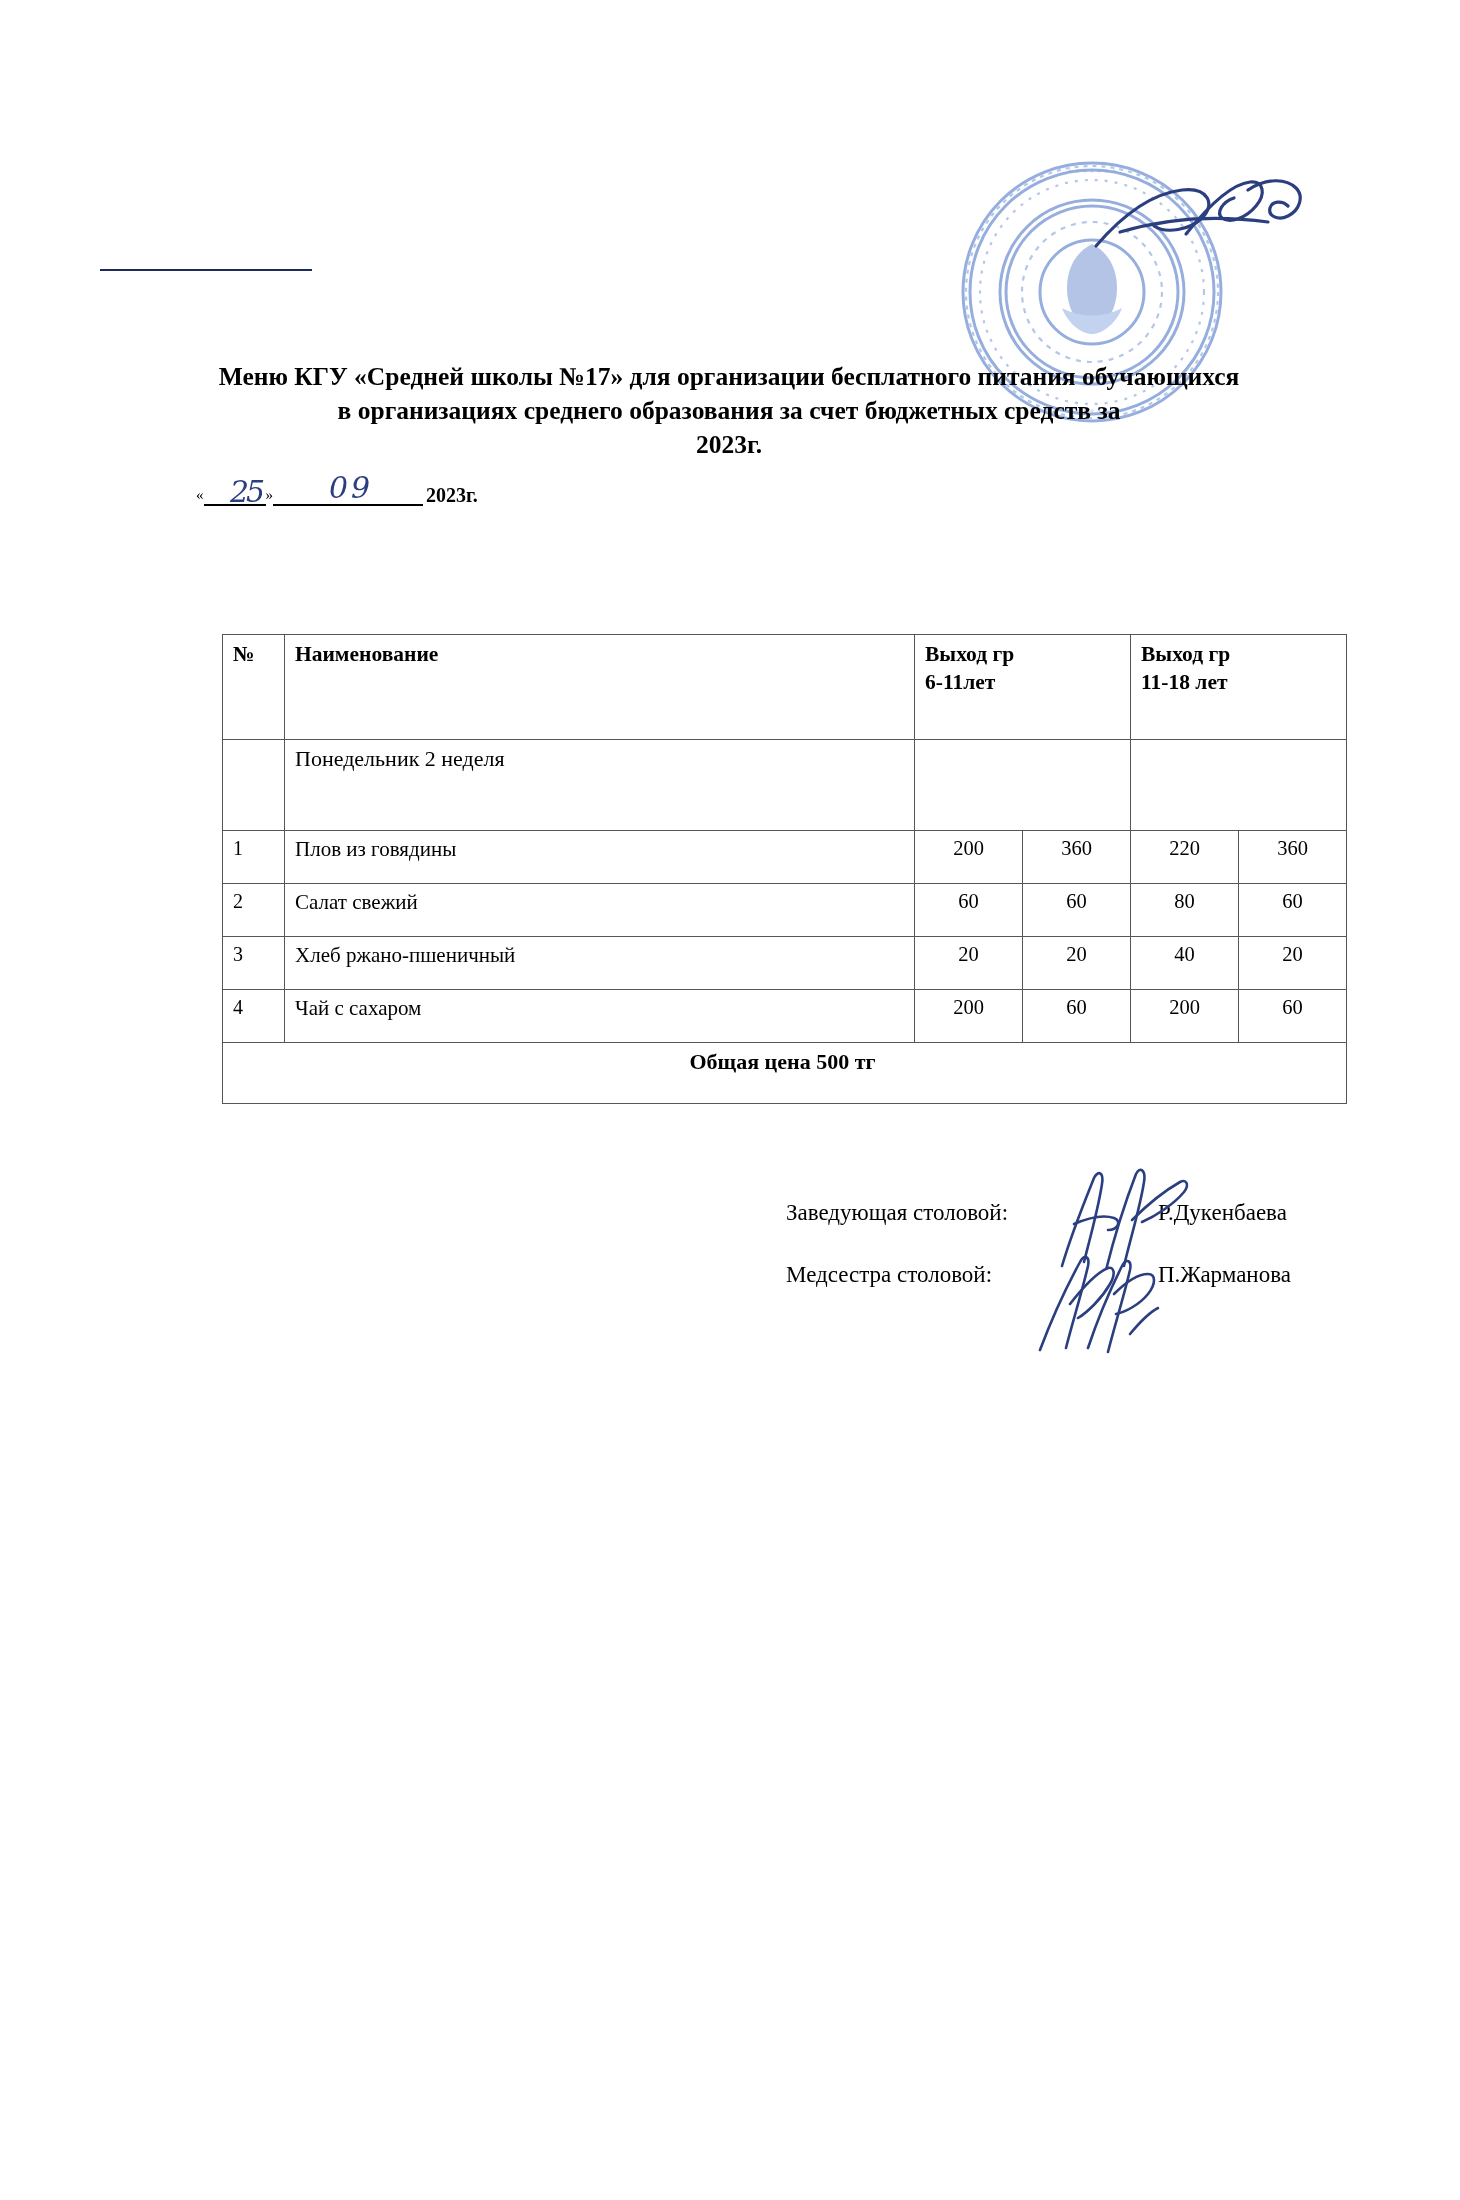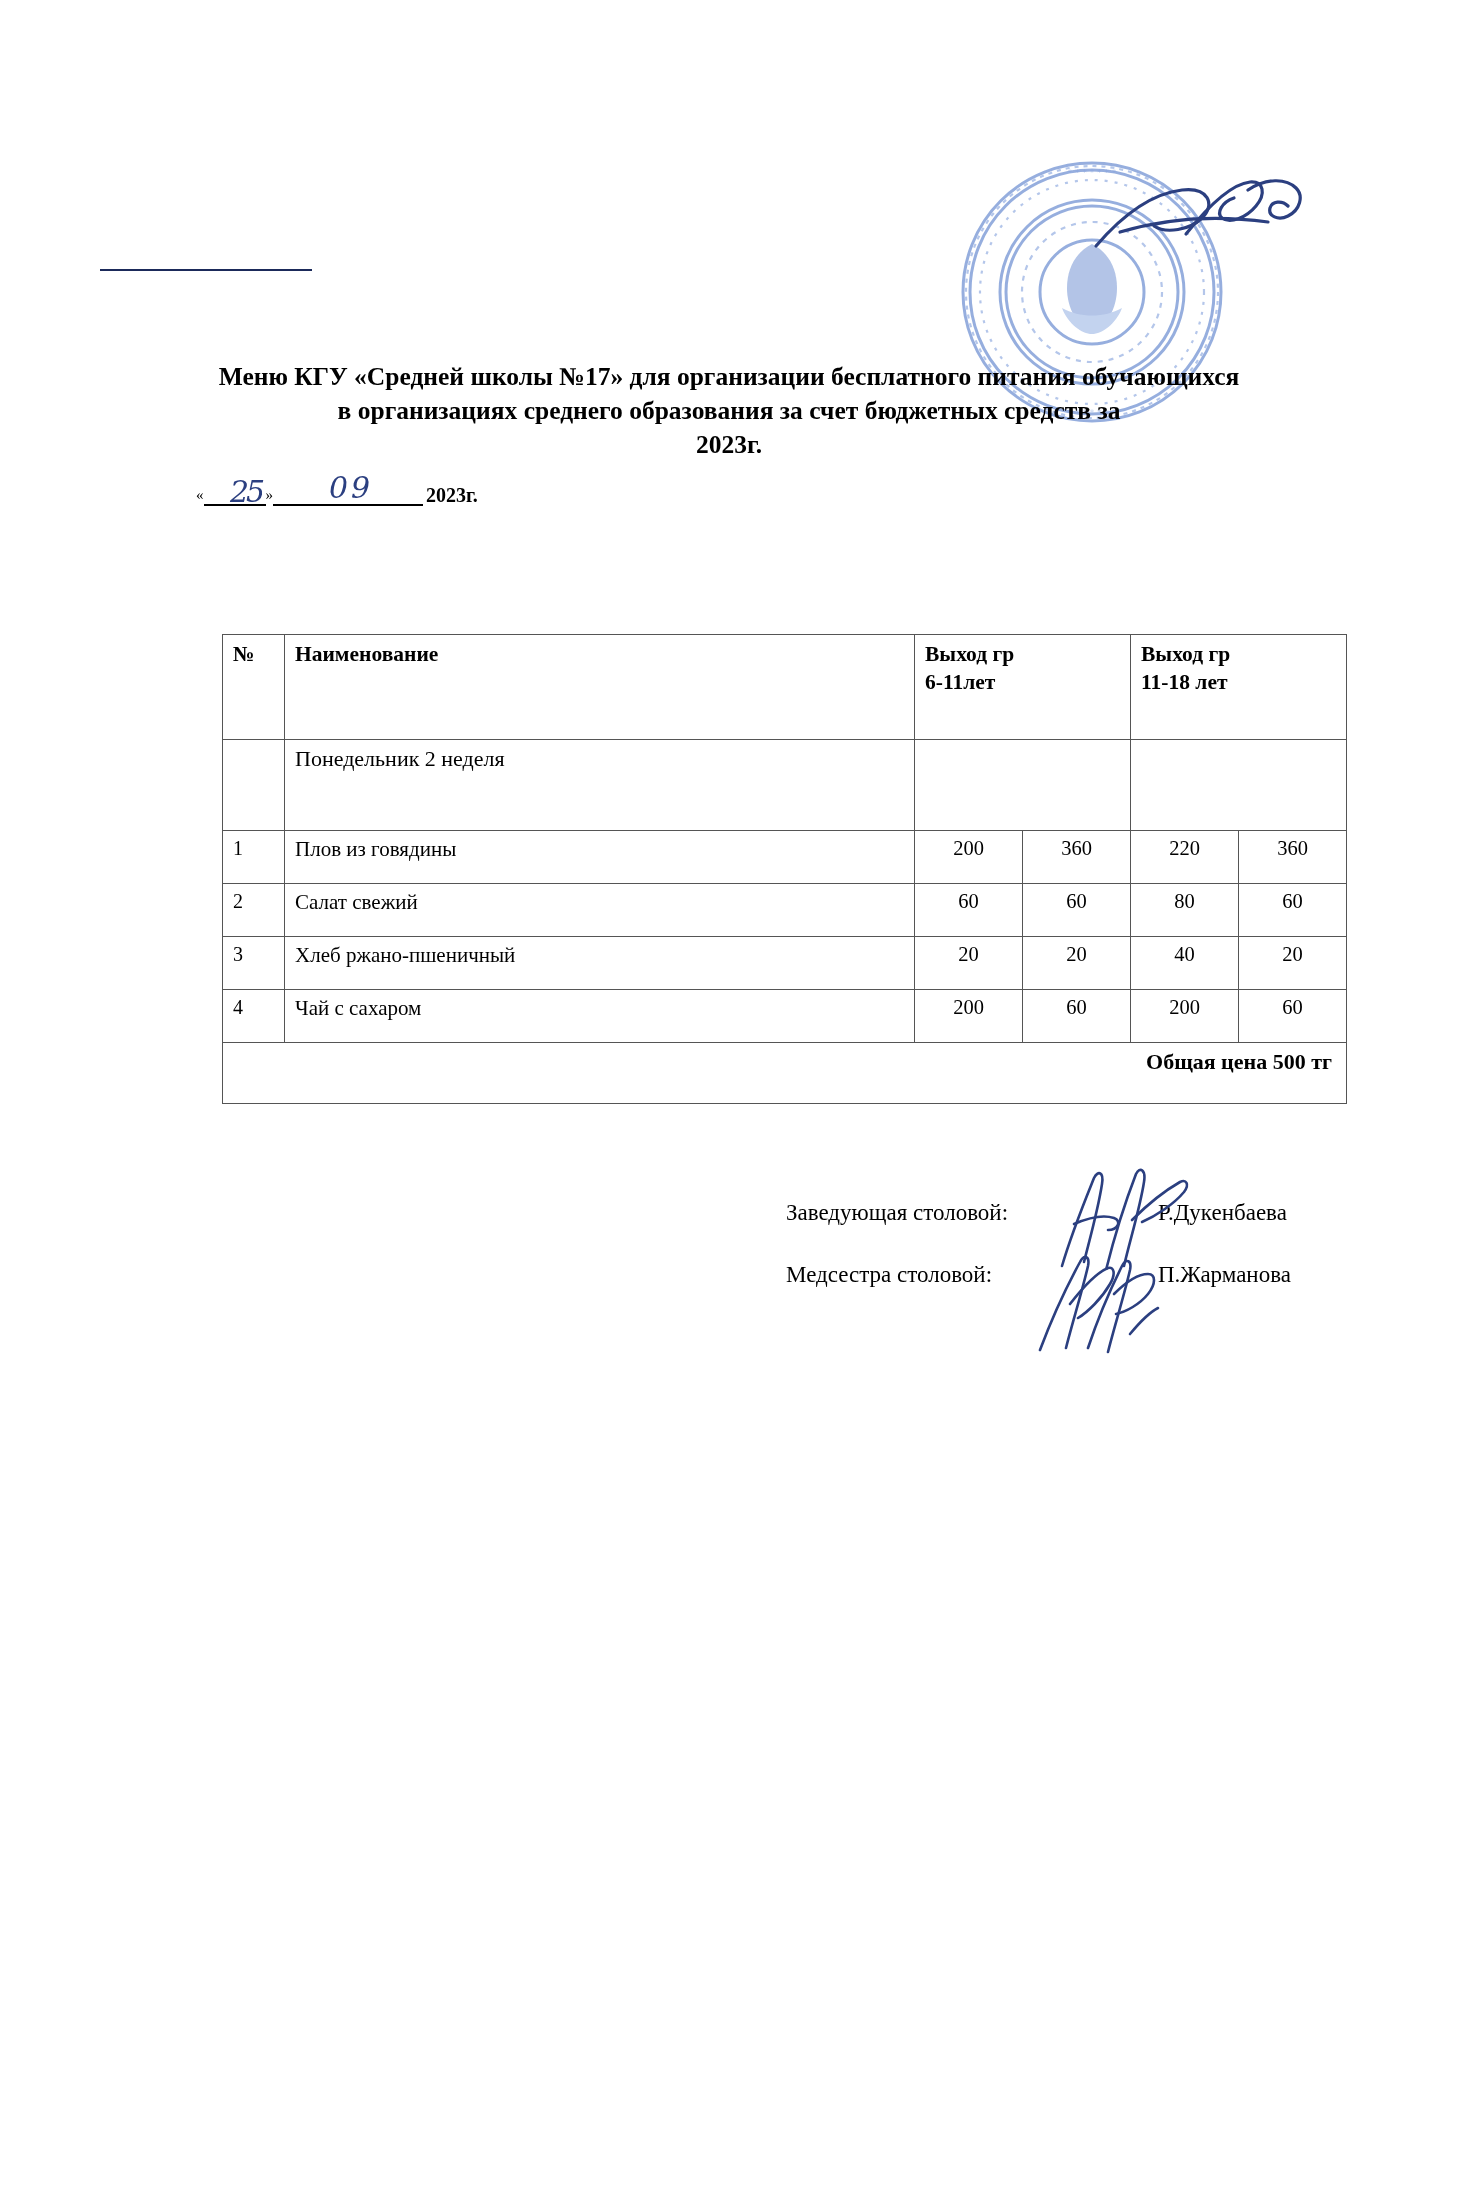--- a/index.html
+++ b/index.html
@@ -172,21 +172,21 @@
     font-weight: bold;
     font-size: 22px;
     padding-left: 56px;
   }
   .row-item td { height: 40px; }
   .row-item .num { font-size: 20px; }
   .row-item .name { font-size: 21px; }
   .row-item .val { font-size: 20.5px; text-align: center; }
   .row-total td {
     height: 48px;
-    text-align: right;
+    text-align: center;
     font-weight: bold;
     font-size: 22px;
     padding-right: 14px;
     vertical-align: top;
   }
 
   
   .sign-block {
     position: absolute;
     left: 786px;

